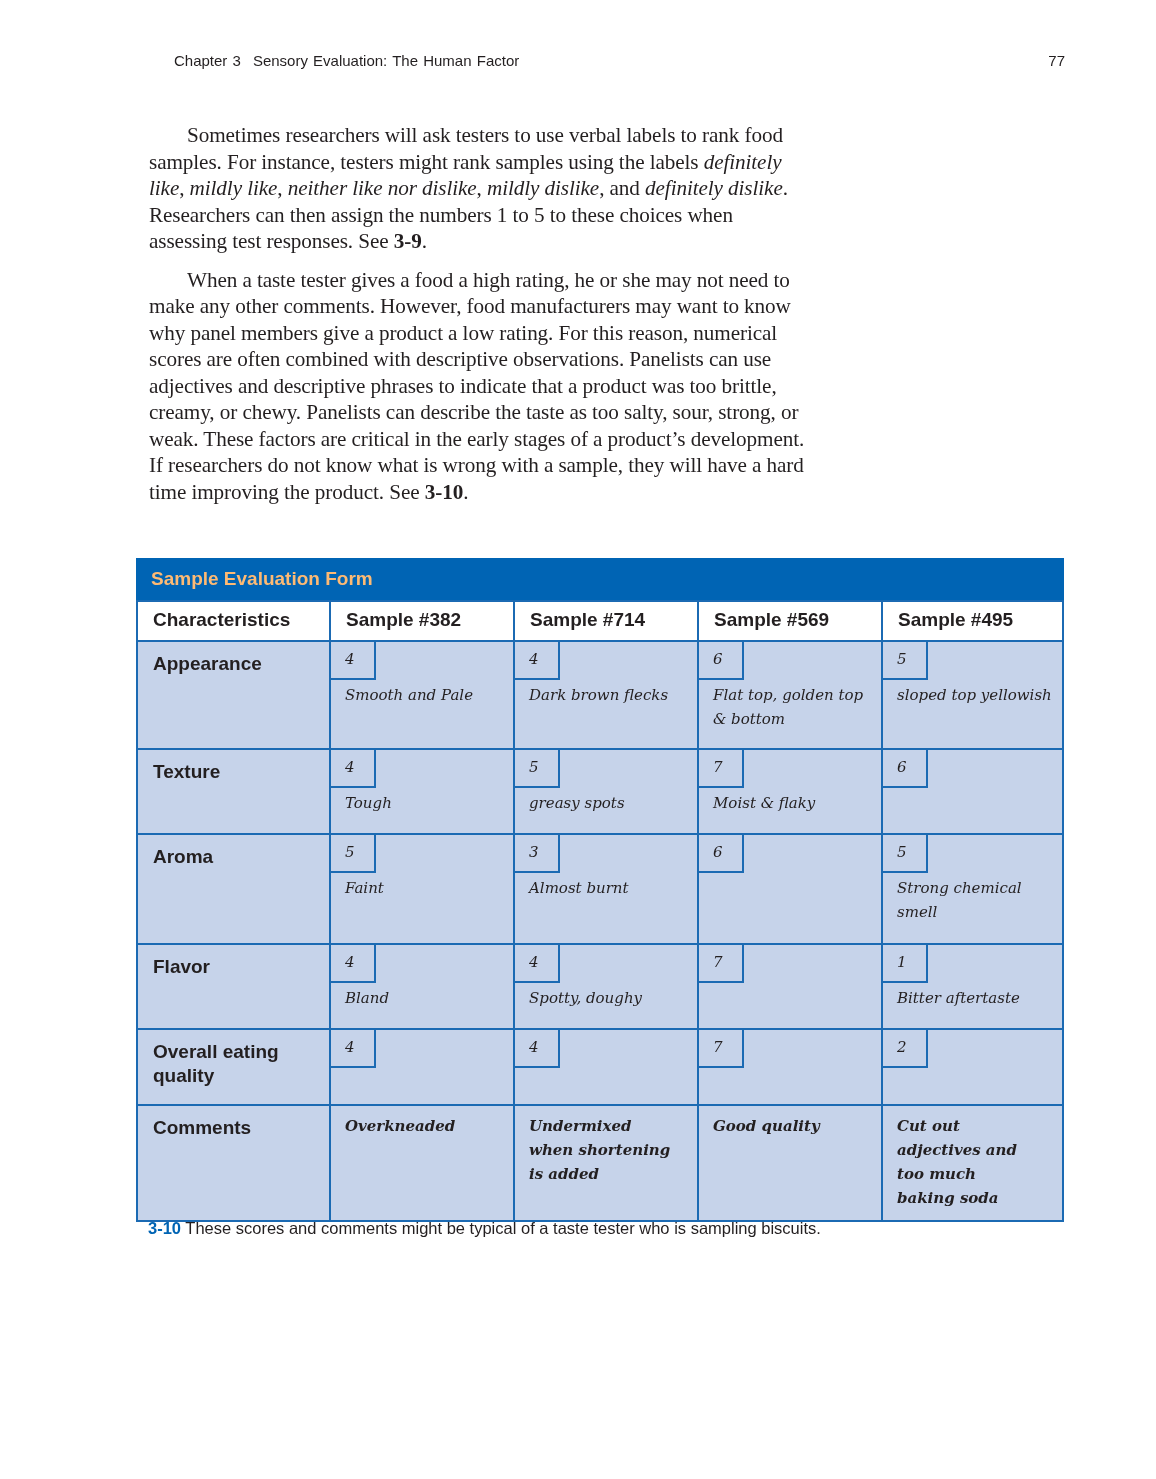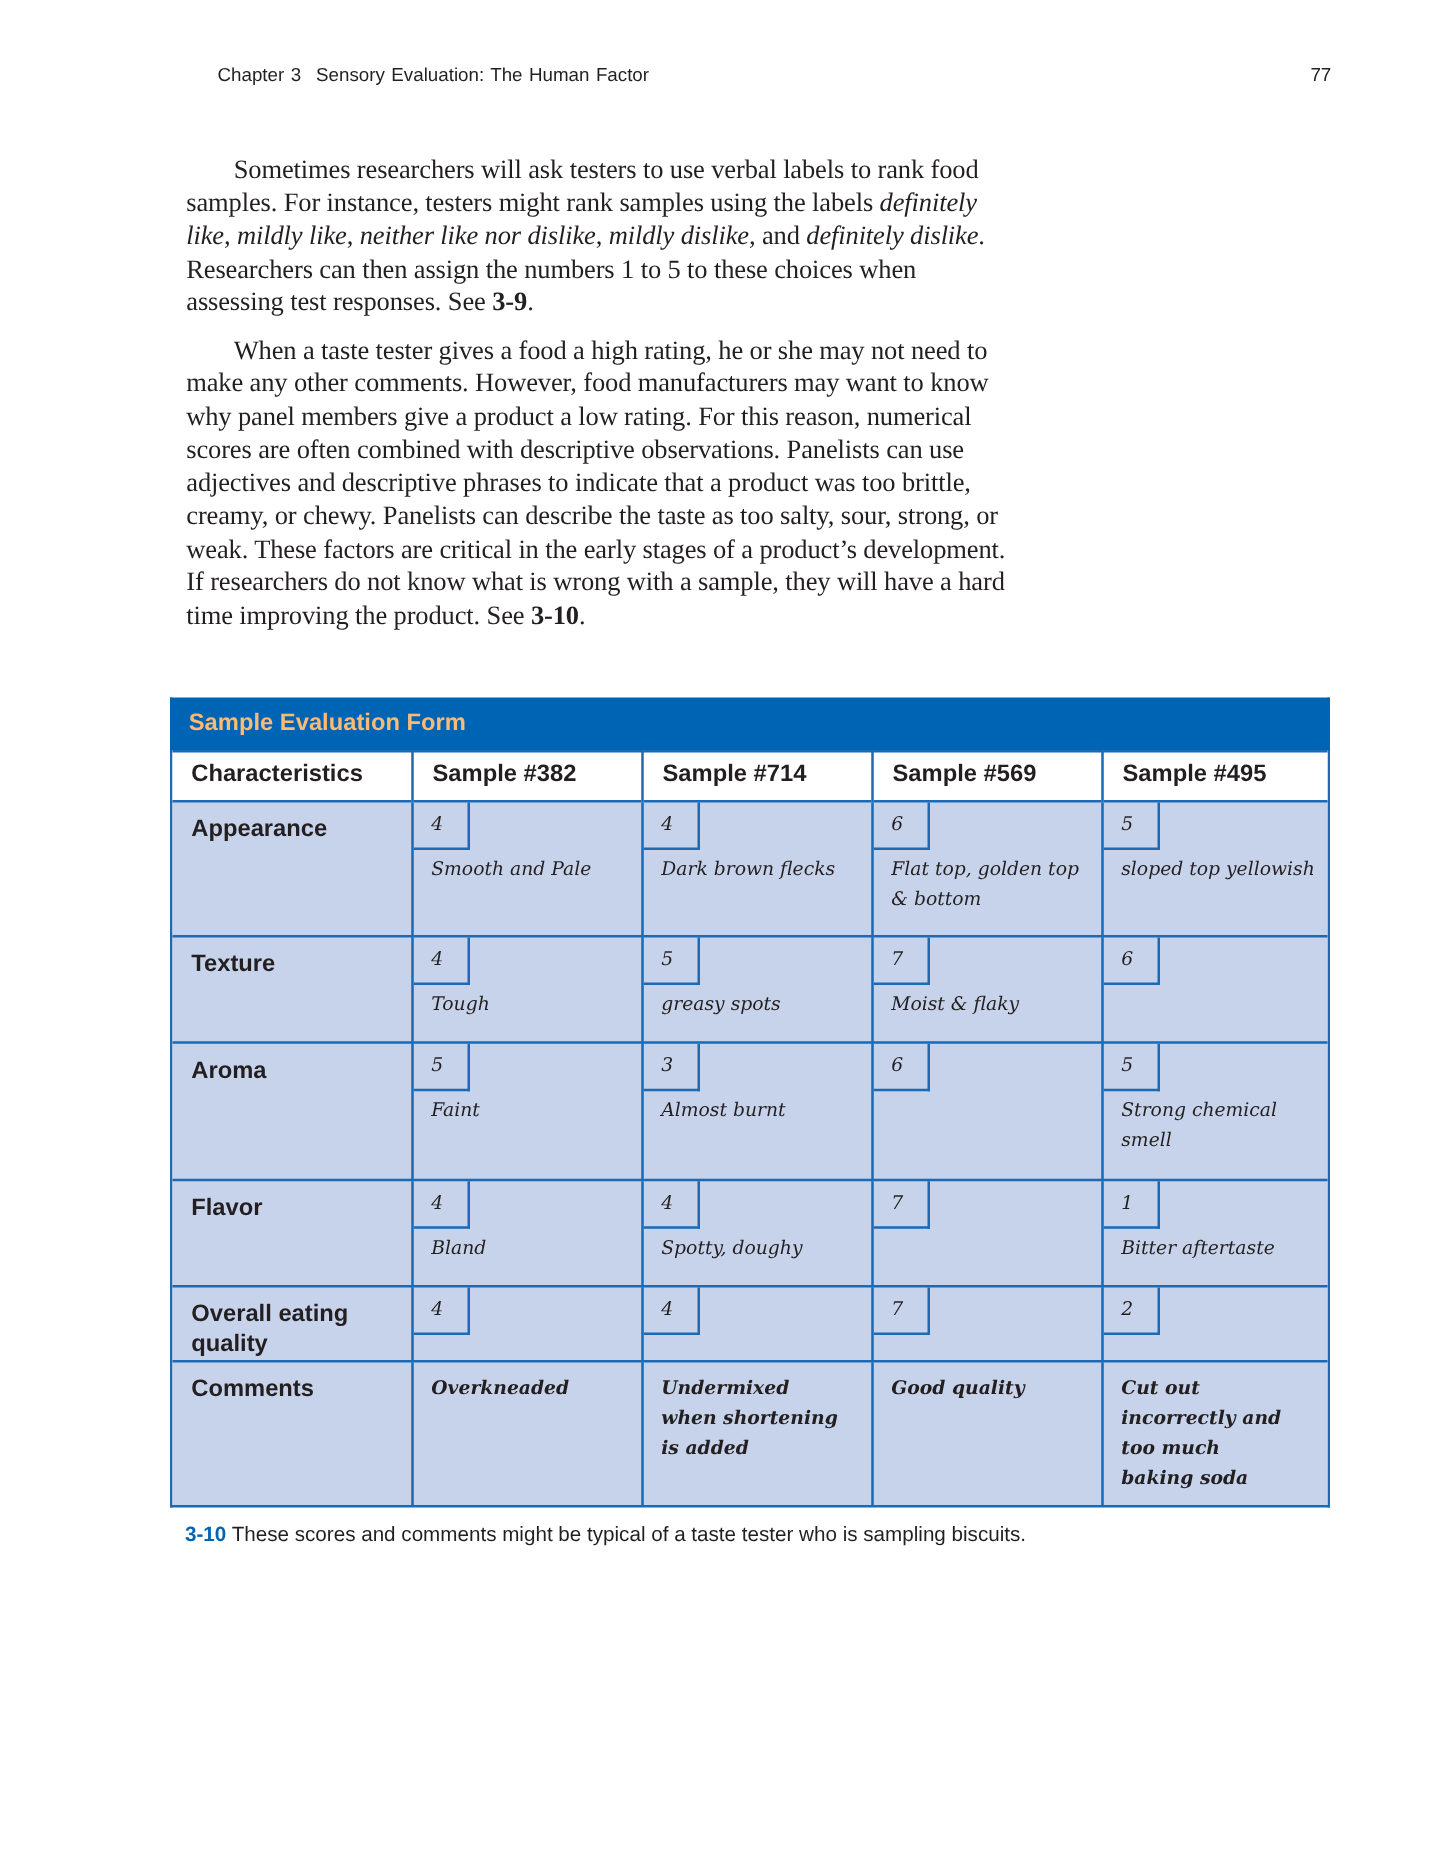--- a/index.html
+++ b/index.html
@@ -14,21 +14,21 @@
 
   .form { position:absolute; top:558px; left:136px; width:928px; border:2px solid #1b6ab3; border-top:none; box-sizing:border-box; font-family:"Liberation Sans", sans-serif; }
   .form-title { background:#0064b4; color:#fdba74; font-weight:bold; font-size:19px; height:42px; line-height:42px; padding-left:15px; margin:0 -2px; }
   table { border-collapse:collapse; width:100%; table-layout:fixed; }
   th, td { border:2px solid #1b6ab3; vertical-align:top; padding:0; }
   tr > *:first-child { border-left:none; }
   tr > *:last-child { border-right:none; }
   tr:last-child > * { border-bottom:none; }
   thead th { background:#fff; text-align:left; font-size:19px; font-weight:bold; height:40px; padding:7px 0 0 15px; box-sizing:border-box; }
   tbody td { background:#c6d3ea; }
-  .char-label { font-weight:bold; font-size:19px; padding:10px 0 0 15px; line-height:24px; }
+  .char-label { font-weight:bold; font-size:19px; padding:10px 0 16px 15px; line-height:24px; }
   .score-box { width:45px; height:38px; border-right:2px solid #1b6ab3; border-bottom:2px solid #1b6ab3; box-sizing:border-box; font-family:"DejaVu Serif", serif; font-style:italic; font-size:15px; padding:8px 0 0 14px; }
   .note { font-family:"DejaVu Serif", serif; font-style:italic; font-size:15px; line-height:24px; padding:3px 6px 0 14px; }
   .comment { font-family:"DejaVu Serif", serif; font-style:italic; font-size:15px; line-height:24px; padding:8px 24px 0 14px;font-weight:bold; }
   .caption { position:absolute; top:1219px; left:136px; font-family:"Liberation Sans", sans-serif; font-size:16.5px;margin-left:12px; }
   .caption .fig { color:#0064b4; font-weight:bold; }
 </style>
 </head>
 <body>
 
 <div class="running-head">
@@ -161,20 +161,20 @@
           <td>
             <div class="comment">Overkneaded</div>
           </td>
           <td>
             <div class="comment">Undermixed when shortening is added</div>
           </td>
           <td>
             <div class="comment">Good quality</div>
           </td>
           <td>
-            <div class="comment">Cut out incorrectly and too much baking soda</div>
+            <div class="comment">Cut out adjectives and too much baking soda</div>
           </td>
         </tr>
       </tbody>
   </table>
 </div>
 
 <div class="caption"><span class="fig">3-10</span><span> These scores and comments might be typical of a taste tester who is sampling biscuits.</span></div>
 
 </body></html>

